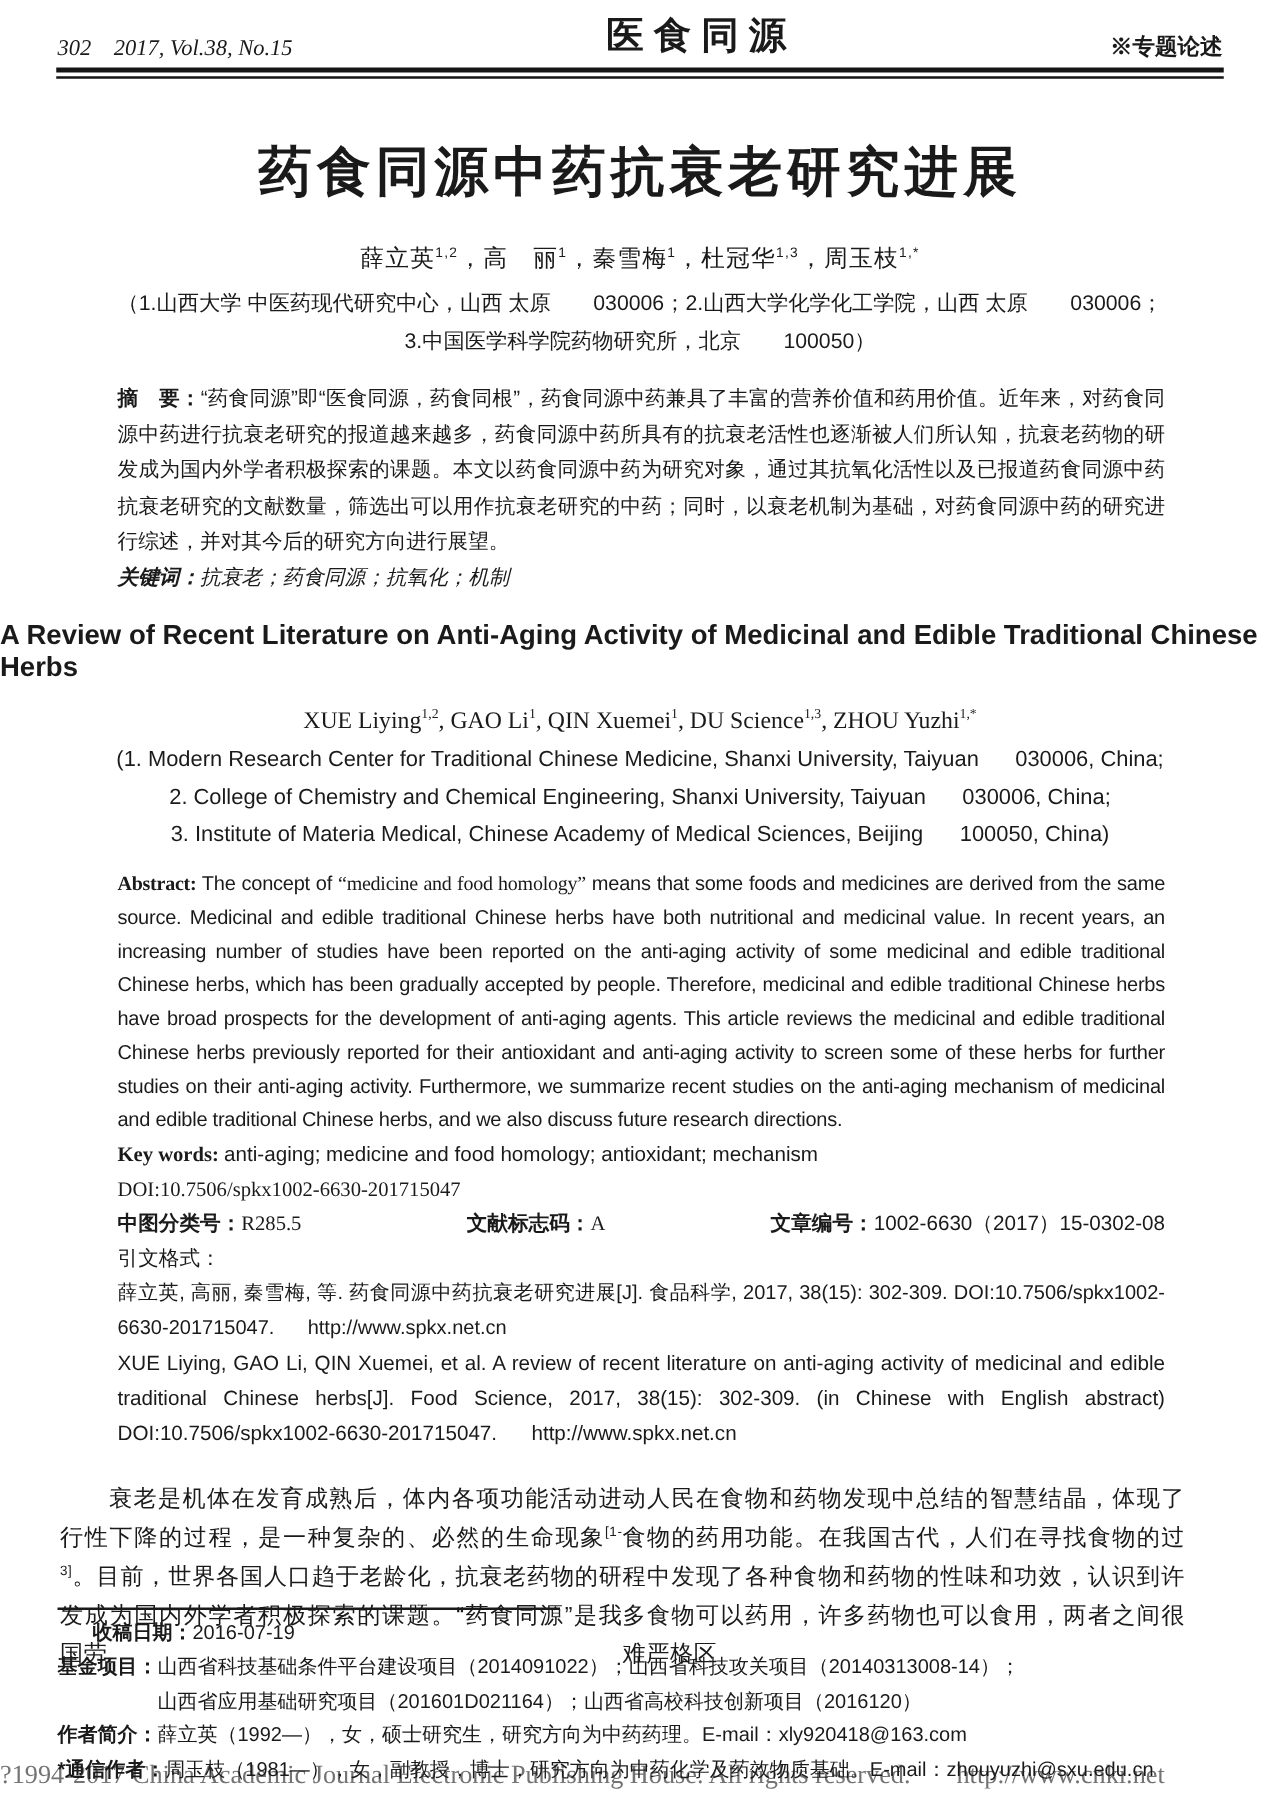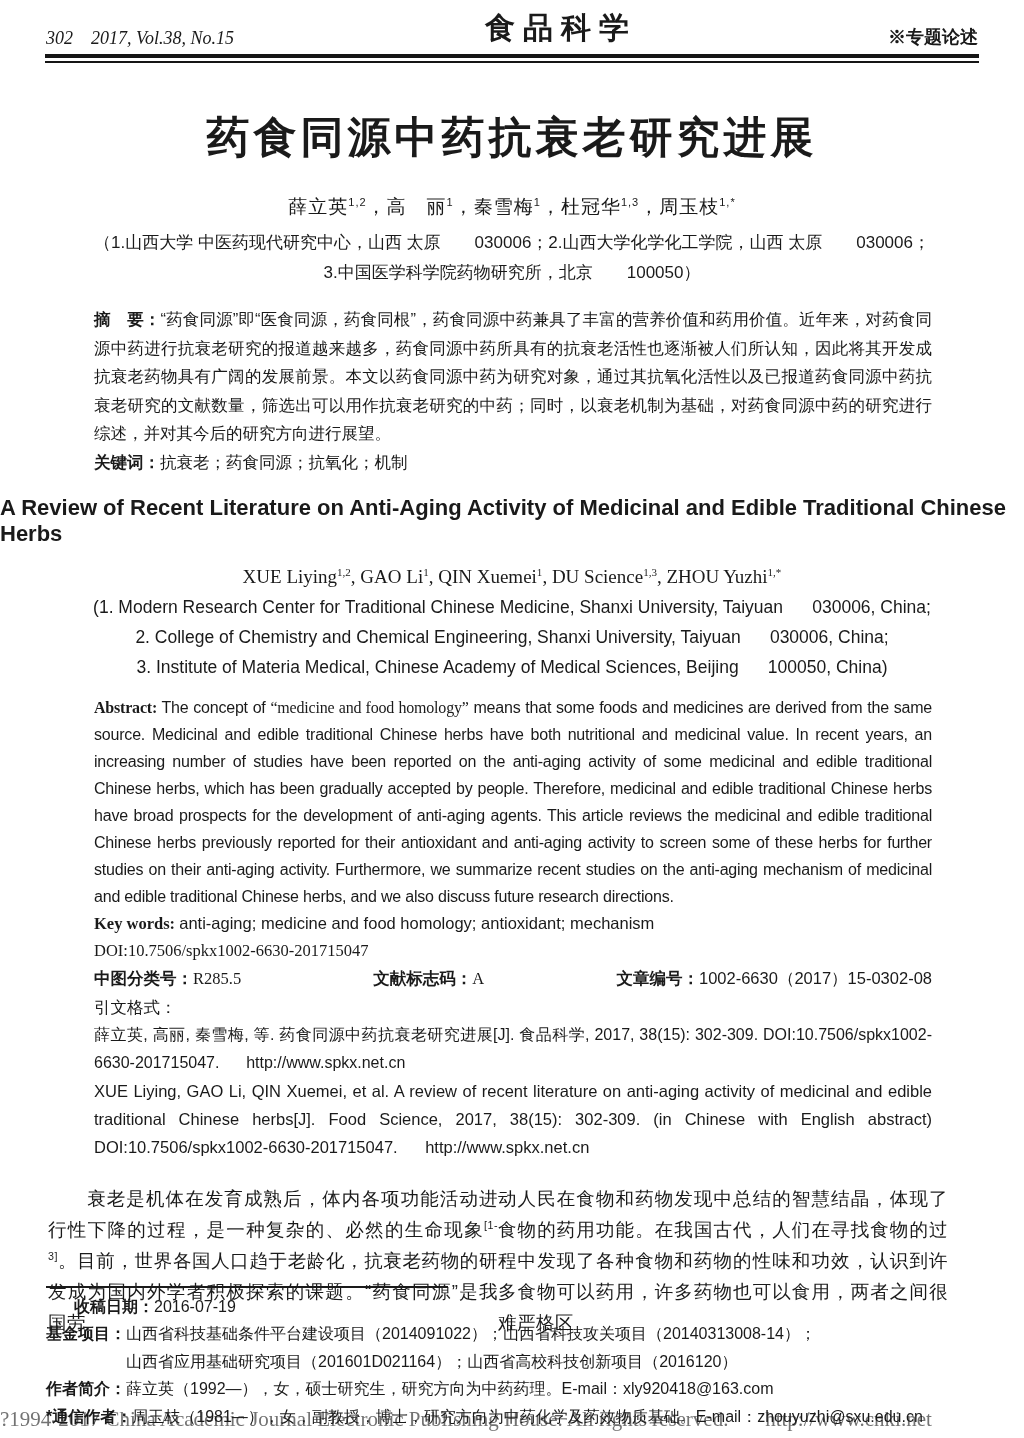--- a/index.html
+++ b/index.html
@@ -25,21 +25,21 @@
 
   
   .title-cn { margin-top: 46px; text-align:center; font-size: 43px; font-weight: 700; letter-spacing: 4px; }
   .authors-cn { margin-top: 27px; text-align:center; font-size: 19px; letter-spacing: 1px; }
   .affils-cn { margin-top: 8px; text-align:center; font-size: 17px; line-height: 30px; }
   .affils-cn div { white-space: pre-wrap; }
 
   
   .blk { margin-left: 94px; margin-right: 92px; }
   .abs-cn { margin-top: 17px; font-size: 16.5px; line-height: 28.5px; text-align: justify; }
-  .kw-cn { font-size: 16.5px; line-height: 28.5px; }
+  .kw-cn { font-size: 16.5px; line-height: 28.5px; font-style: italic; }
 
   .title-en { margin-top: 19px; text-align:left; font-size: 22px; font-weight: 700; }
   .authors-en { margin-top: 19px; text-align:center; font-family:"Liberation Serif", serif; font-size: 19px; }
   .affils-en { margin-top: 4px; text-align:center; font-size: 17.5px; line-height: 30px; }
   .affils-en div { white-space: pre-wrap; }
 
   .abs-en { margin-top: 12px; font-size: 16px; line-height: 27px; text-align: justify; letter-spacing: -0.2px; }
   .kw-en { font-size: 16.5px; line-height: 27px; }
   .doi-line { font-family:"Liberation Serif", serif; font-size: 16.5px; line-height: 27px; }
 
@@ -63,35 +63,35 @@
   }
   .footnote, .foot-rule { position: relative; z-index: 1; }
 </style>
 </head>
 <body>
 
 <div class="page">
 
   <div class="hdr">
     <span class="hdr-left">302    2017, Vol.38, No.15</span>
-    <span class="hdr-center">食品科学</span>
+    <span class="hdr-center">医食同源</span>
     <span class="hdr-right">※专题论述</span>
   </div>
   <div class="dbl-rule"></div>
 
   <div class="title-cn">药食同源中药抗衰老研究进展</div>
 
   <div class="authors-cn"><span>薛立英</span><sup>1,2</sup><span>，高　丽</span><sup>1</sup><span>，秦雪梅</span><sup>1</sup><span>，杜冠华</span><sup>1,3</sup><span>，周玉枝</span><sup>1,*</sup></div>
 
   <div class="affils-cn">
       <div>（1.山西大学 中医药现代研究中心，山西 太原　　030006；2.山西大学化学化工学院，山西 太原　　030006；</div>
       <div>3.中国医学科学院药物研究所，北京　　100050）</div>
     </div>
 
-  <div class="blk abs-cn"><span style="font-weight: 700;">摘　要：</span><span>“药食同源”即“医食同源，药食同根”，药食同源中药兼具了丰富的营养价值和药用价值。近年来，对药食同源中药进行抗衰老研究的报道越来越多，药食同源中药所具有的抗衰老活性也逐渐被人们所认知，因此将其开发成抗衰老药物具有广阔的发展前景。本文以药食同源中药为研究对象，通过其抗氧化活性以及已报道药食同源中药抗衰老研究的文献数量，筛选出可以用作抗衰老研究的中药；同时，以衰老机制为基础，对药食同源中药的研究进行综述，并对其今后的研究方向进行展望。</span></div>
+  <div class="blk abs-cn"><span style="font-weight: 700;">摘　要：</span><span>“药食同源”即“医食同源，药食同根”，药食同源中药兼具了丰富的营养价值和药用价值。近年来，对药食同源中药进行抗衰老研究的报道越来越多，药食同源中药所具有的抗衰老活性也逐渐被人们所认知，抗衰老药物的研发成为国内外学者积极探索的课题。本文以药食同源中药为研究对象，通过其抗氧化活性以及已报道药食同源中药抗衰老研究的文献数量，筛选出可以用作抗衰老研究的中药；同时，以衰老机制为基础，对药食同源中药的研究进行综述，并对其今后的研究方向进行展望。</span></div>
   <div class="blk kw-cn"><span style="font-weight: 700;">关键词：</span><span>抗衰老；药食同源；抗氧化；机制</span></div>
 
   <div class="title-en">A Review of Recent Literature on Anti-Aging Activity of Medicinal and Edible Traditional Chinese Herbs</div>
 
   <div class="authors-en"><span>XUE Liying</span><sup>1,2</sup><span>,  GAO Li</span><sup>1</sup><span>, QIN Xuemei</span><sup>1</sup><span>, DU Science</span><sup>1,3</sup><span>, ZHOU Yuzhi</span><sup>1,*</sup></div>
 
   <div class="affils-en">
       <div>(1. Modern Research Center for Traditional Chinese Medicine, Shanxi University, Taiyuan      030006, China;</div>
       <div>2. College of Chemistry and Chemical Engineering, Shanxi University, Taiyuan      030006, China;</div>
       <div>3. Institute of Materia Medical, Chinese Academy of Medical Sciences, Beijing      100050, China)</div>

